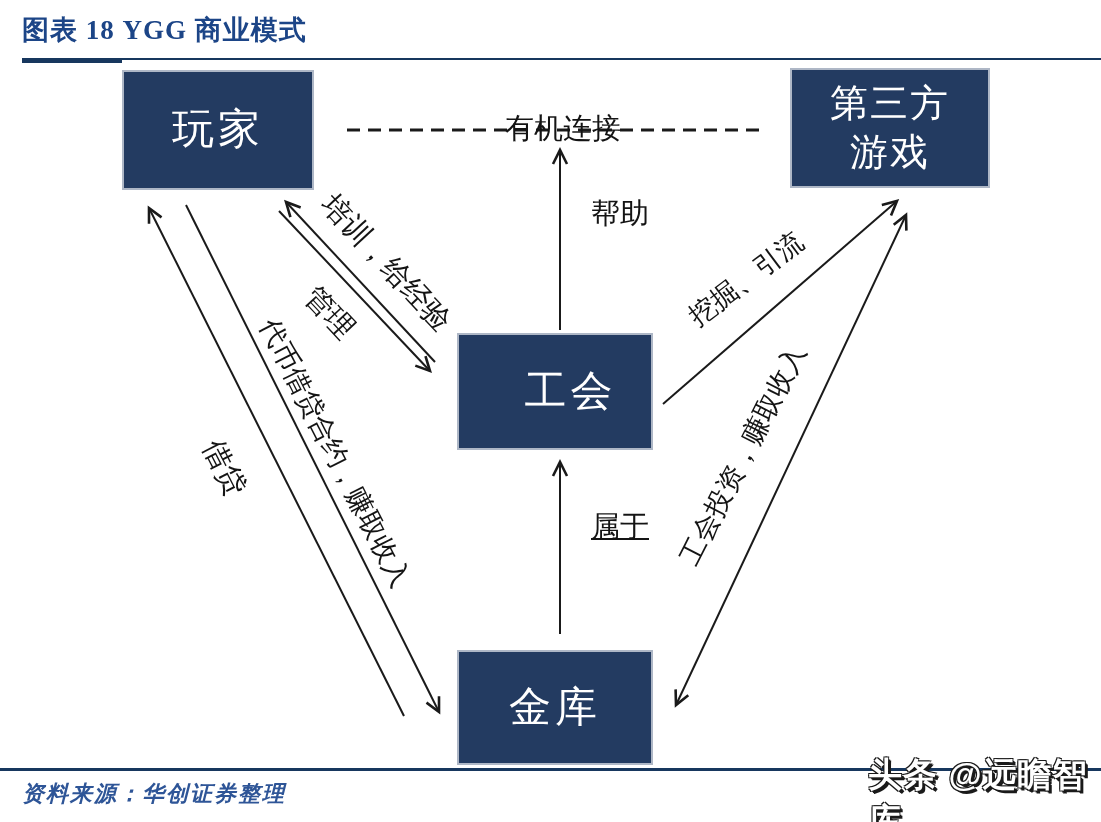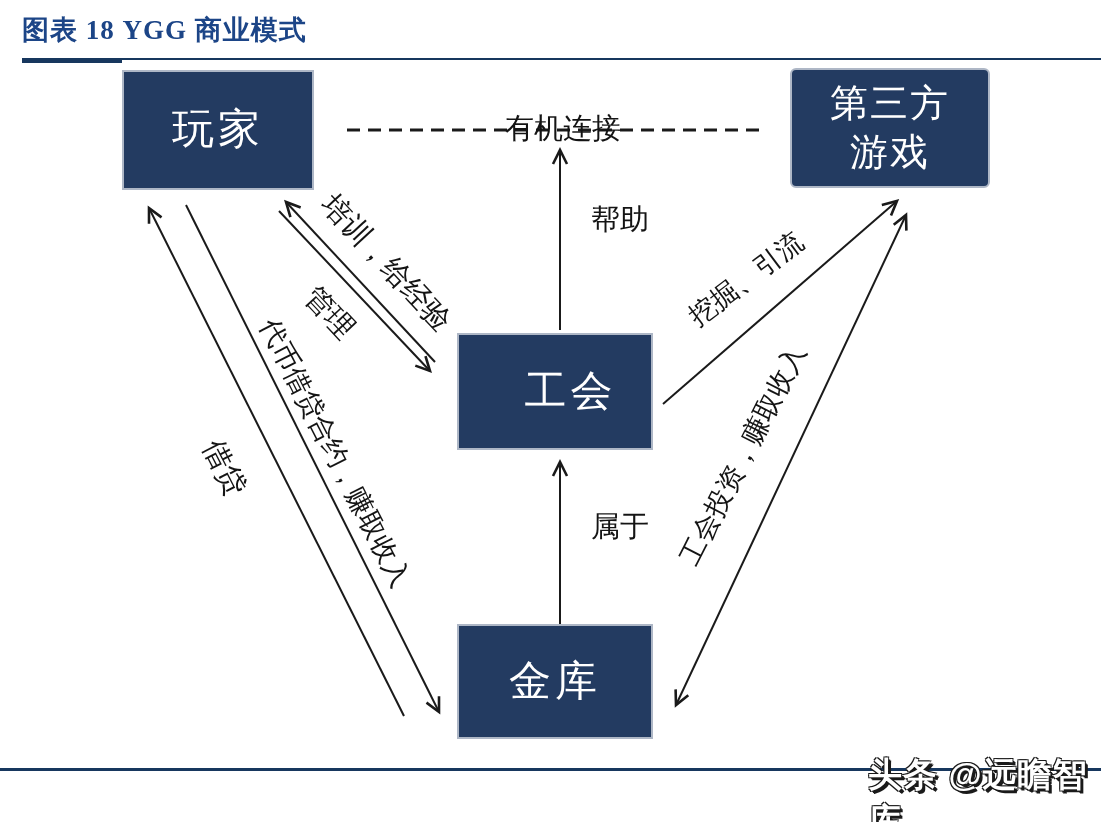--- a/index.html
+++ b/index.html
@@ -15,23 +15,23 @@
   .rule-thick{left:22px;top:58px;width:100px;height:5px;}
   .rule-thin{left:122px;top:58px;width:979px;height:2px;}
   .rule-footer{left:0;top:768px;width:1101px;height:3px;z-index:1;}
   .node{
     position:absolute;background:var(--box,#233B61);color:#fff;
     display:flex;align-items:center;justify-content:center;text-align:center;
     border:2px solid #aeb7c6;box-sizing:border-box;z-index:2;
     white-space:pre-line;line-height:1.28;
   }
   .node-players{left:122px;top:70px;width:192px;height:120px;font-size:42px;letter-spacing:4px;}
-  .node-third{left:790px;top:68px;width:200px;height:120px;font-size:38px;letter-spacing:2px;border-radius:6px;}
+  .node-third{left:790px;top:68px;width:200px;height:120px;font-size:38px;letter-spacing:2px;}
   .node-guild{left:457px;top:333px;width:196px;height:117px;font-size:42px;letter-spacing:4px;padding-left:31px;}
-  .node-treasury{left:457px;top:624px;width:196px;height:115px;font-size:42px;letter-spacing:4px;}
+  .node-treasury{left:457px;top:650px;width:196px;height:115px;font-size:42px;letter-spacing:4px;}
   svg.edges{position:absolute;left:0;top:0;z-index:0;}
   .lbl{
     position:absolute;white-space:nowrap;color:#141414;font-size:29px;
     transform:translate(-50%,-50%) rotate(var(--r,0deg));z-index:3;
   }
   .lbl-small{font-size:27px;}
   .src{
     position:absolute;left:22px;top:779px;font-size:22px;font-style:italic;font-weight:bold;
     color:var(--source-text,#2E5597);letter-spacing:2px;z-index:2;
   }
@@ -71,25 +71,26 @@
     </g>
   </svg>
 
   <div class="node node-players">玩家</div>
   <div class="node node-third">第三方
 游戏</div>
   <div class="node node-guild">工会</div>
   <div class="node node-treasury">金库</div>
 
   <div class="lbl" style="left:563px;top:97px;margin-top:32px;">有机连接</div>
-  <div class="lbl" style="left:620px;top:220px;">帮助</div>
-  <div class="lbl" style="left:620px;top:527px;">属于</div>
+  <div class="lbl" style="left:620px;top:214px;">帮助</div>
+  <div class="lbl" style="left:620px;top:527px;text-decoration:underline;">属于</div>
   <div class="lbl" style="left:386px;top:263px;--r:47deg;">培训，给经验</div>
   <div class="lbl" style="left:329px;top:313px;--r:47deg;">管理</div>
   <div class="lbl lbl-small" style="left:746px;top:279px;--r:-37deg;">挖掘、引流</div>
   <div class="lbl lbl-small" style="left:743px;top:455px;--r:-63deg;">工会投资，赚取收入</div>
   <div class="lbl lbl-small" style="left:335px;top:453px;--r:63deg;">代币借贷合约，赚取收入</div>
   <div class="lbl" style="left:224px;top:468px;--r:63deg;">借贷</div>
 
   <div class="rule rule-footer"></div>
+  <div class="src">资料来源：华创证券整理</div>
   <div class="watermark">头条 @远瞻智库</div>
 
 </div>
 
 </body></html>

